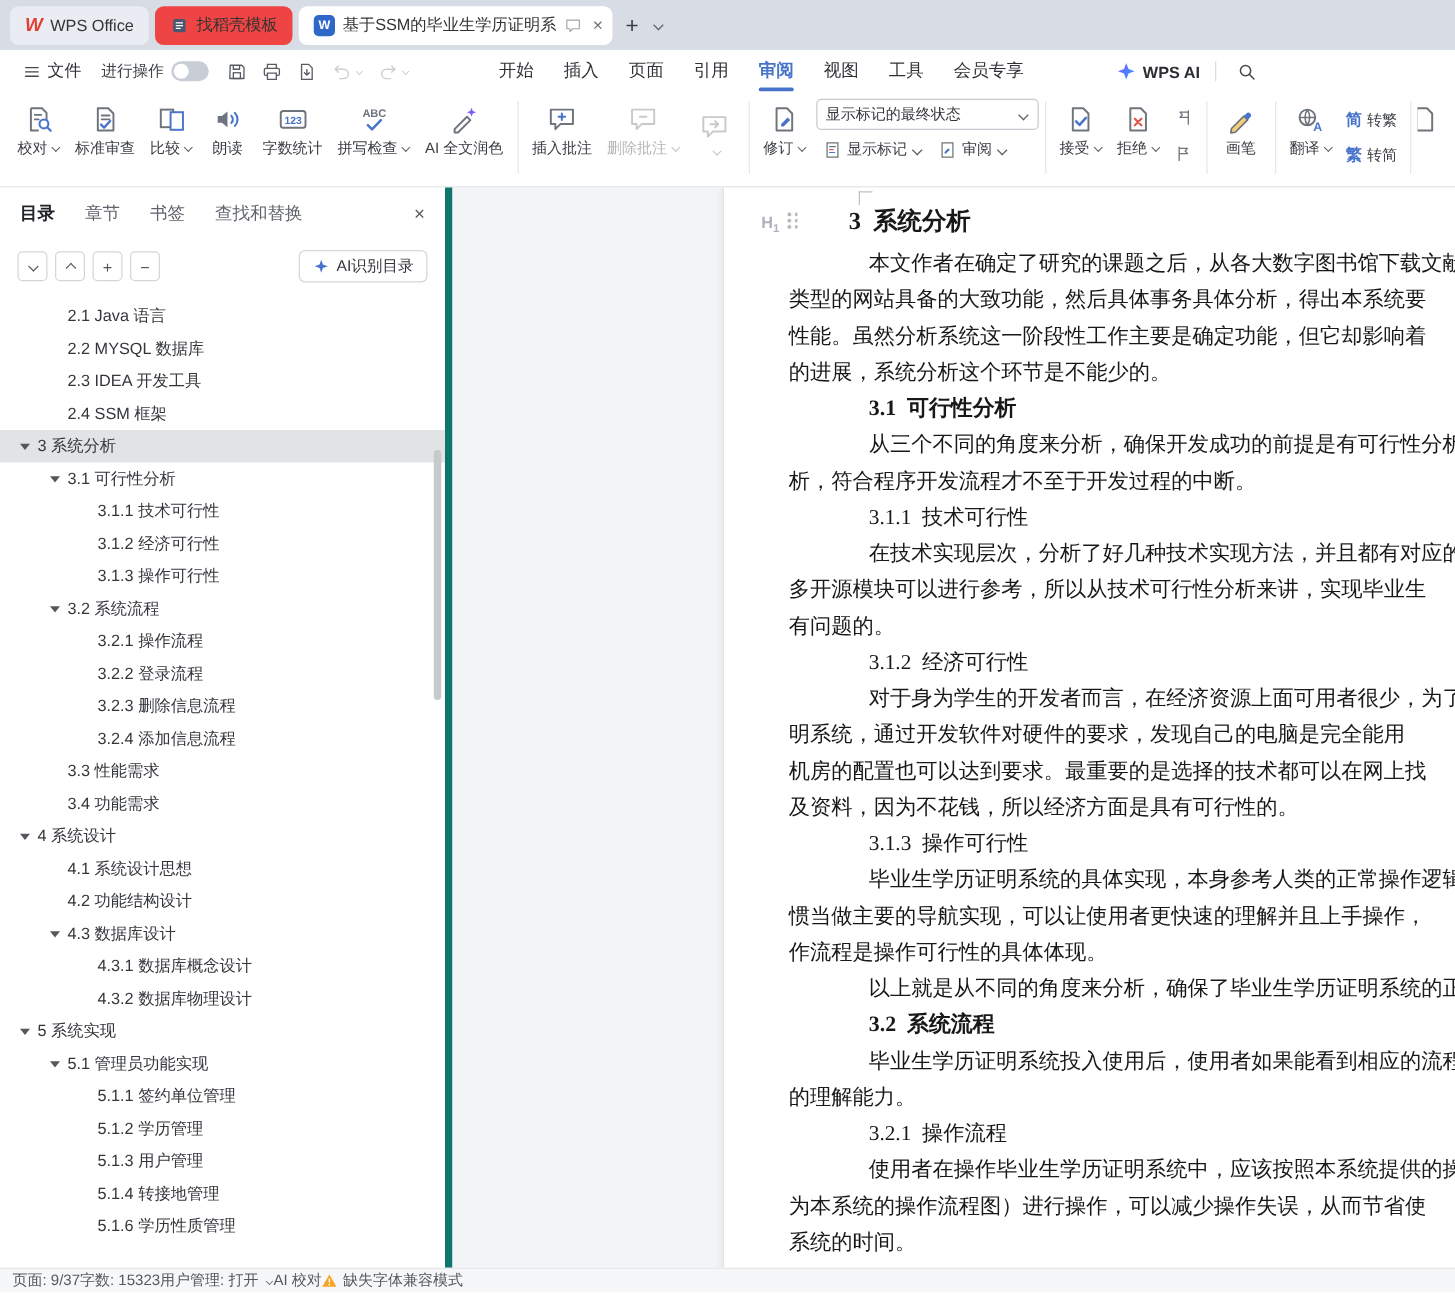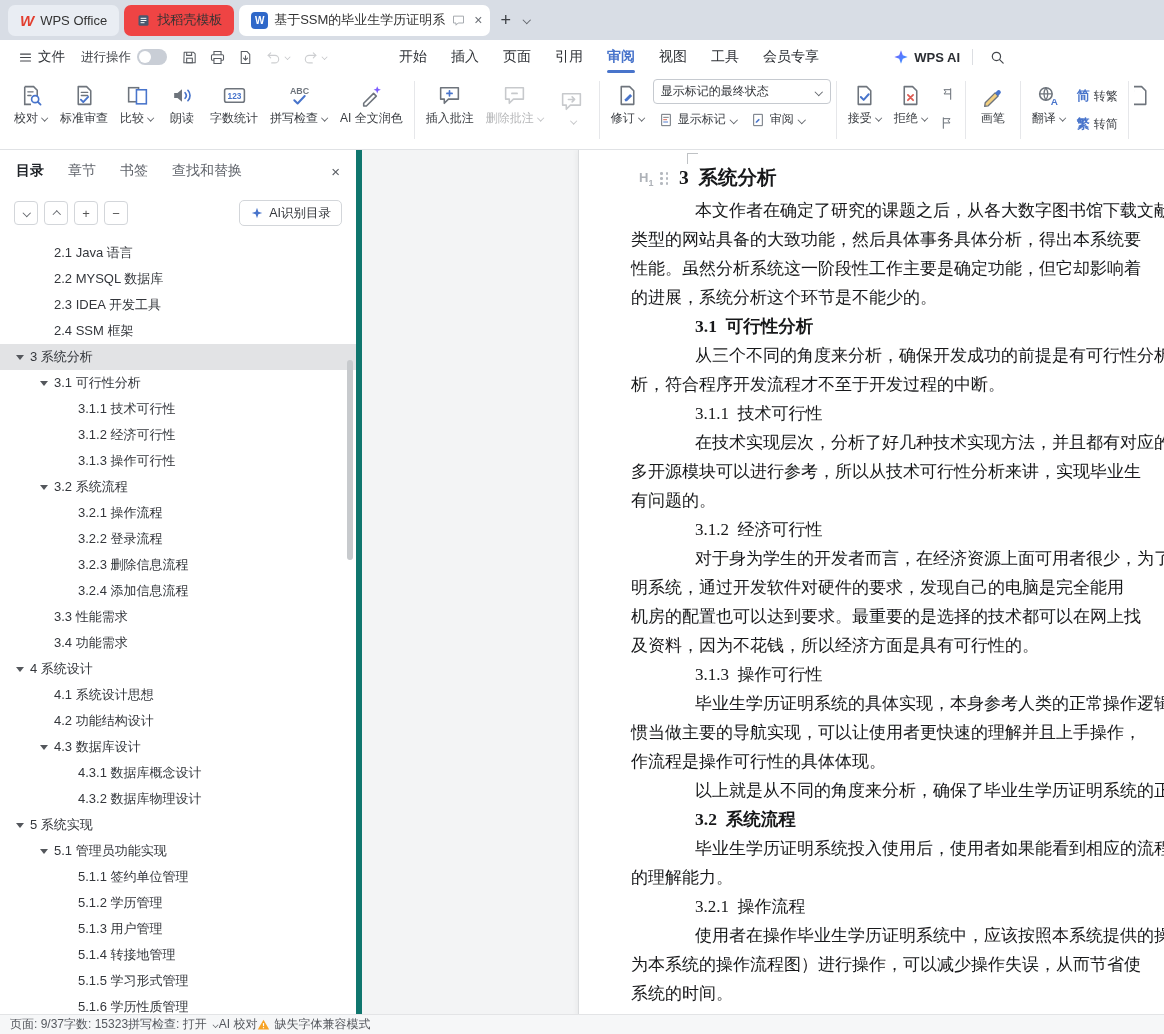--- a/index.html
+++ b/index.html
@@ -86,21 +86,21 @@
 .toc-row.level-1{padding-left:16px}
 .toc-row.level-2{padding-left:40px}
 .toc-row.level-3{padding-left:64px}
 .toc-row.selected{background:#e2e3e5}
 .toc-arrow{width:0;height:0;border-left:4px solid transparent;border-right:4px solid transparent;border-top:5px solid #54575c;margin-right:6px;visibility:hidden;flex:none}
 .toc-row.arrow .toc-arrow{visibility:visible}
 .side-scroll{position:absolute;right:3px;top:210px;width:6px;height:200px;border-radius:3px;background:#c7cacd}
 .workspace{flex:1;background:#f3f4f5;position:relative;overflow:hidden}
 .page{position:absolute;left:216px;top:0;width:920px;height:880px;background:#fff;border-left:1px solid #dadcde;box-shadow:-2px 0 5px rgba(0,0,0,.04)}
 .crop-mark{position:absolute;left:108px;top:3px;width:11px;height:11px;border-left:1px solid #bfc2c5;border-top:1px solid #bfc2c5}
-.htools{position:absolute;left:60px;top:20px;display:flex;align-items:center;color:#aeb2b8}
+.htools{position:absolute;left:30px;top:20px;display:flex;align-items:flex-start;color:#aeb2b8}
 .hbadge{font-size:13px;font-weight:600}
 .hbadge sub{font-size:9px}
 .drag-dots{position:relative;width:9px;height:13px;margin-left:7px}
 .drag-dots::before,.drag-dots::after{content:"";position:absolute;top:0;width:2.5px;height:2.5px;border-radius:50%;background:#b5b9bf;box-shadow:0 5px 0 #b5b9bf,0 10px 0 #b5b9bf}
 .drag-dots::before{left:0}.drag-dots::after{left:5.5px}
 .doc{padding:10px 52px 0;font-family:"Liberation Serif","DejaVu Serif",serif;font-size:17px;color:#17181a}
 .line{line-height:29px;white-space:pre}
 .line.type-h1{font-size:19.5px;font-weight:700;margin-left:48px;line-height:36px}
 .line.type-h2{font-weight:700;margin-left:64px;font-size:17.5px}
 .line.type-h3{margin-left:64px}
@@ -676,24 +676,20 @@
           <span class="toc-arrow"></span>
           <span>5.1.2 学历管理</span>
         </div>
         <div class="toc-row level-3">
           <span class="toc-arrow"></span>
           <span>5.1.3 用户管理</span>
         </div>
         <div class="toc-row level-3">
           <span class="toc-arrow"></span>
           <span>5.1.4 转接地管理</span>
-        </div>
-        <div class="toc-row level-3">
-          <span class="toc-arrow"></span>
-          <span>5.1.5 学习形式管理</span>
         </div>
         <div class="toc-row level-3">
           <span class="toc-arrow"></span>
           <span>5.1.6 学历性质管理</span>
         </div>
       </div>
     <div class="side-scroll"></div>
   </div>
 
   <div class="workspace">
@@ -740,21 +736,21 @@
 </div>
 
 <div class="statusbar">
   <span class="sb-item">
       <span>页面: 9/37</span>
     </span>
   <span class="sb-item">
       <span>字数: 15323</span>
     </span>
   <span class="sb-item">
-      <span>拼写检查: 打开</span>
+      <span>用户管理: 打开</span>
       <span class="chev"></span>
     </span>
   <span class="sb-item">
       <span>AI 校对</span>
     </span>
   <span class="sb-item">
     <svg class="warn-ic" viewBox="0 0 24 24">
         <use href="#i-warn"></use>
       </svg>
     <span>缺失字体</span>

